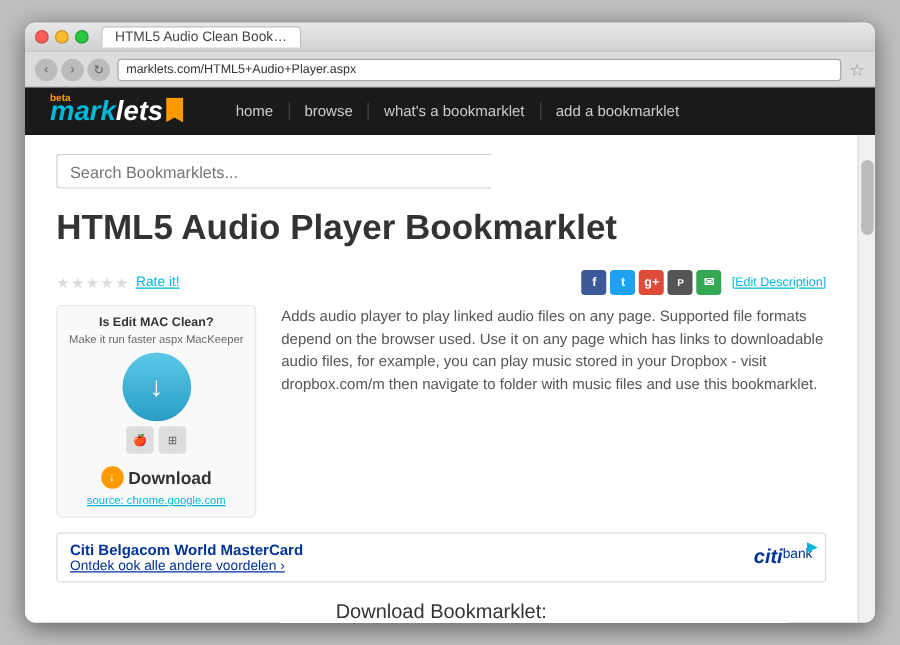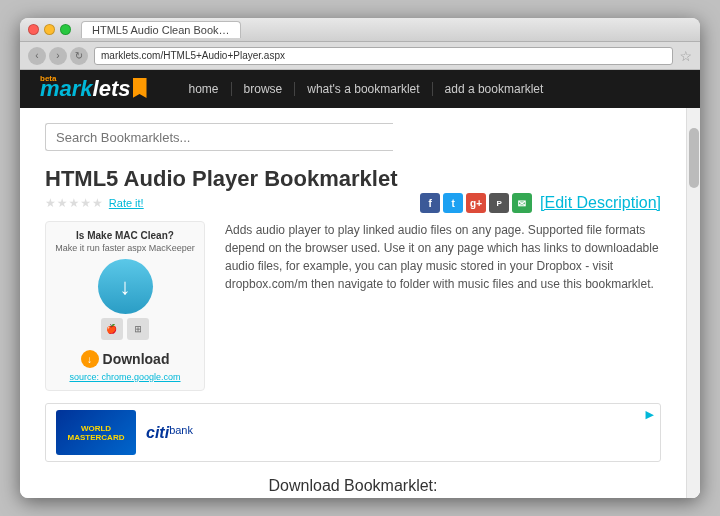--- a/index.html
+++ b/index.html
@@ -209,24 +209,24 @@
       color: #fff;
       border: none;
       border-radius: 0 3px 3px 0;
       font-size: 13px;
       cursor: pointer;
       font-weight: bold;
     }
 
     
     .page-title {
-      font-size: 22px;
+      font-size: 28px;
       font-weight: bold;
       color: #333;
-      margin-bottom: 1px;
+      margin-bottom: 18px;
     }
 
     
     .meta-row {
       display: flex;
       align-items: center;
       justify-content: space-between;
       margin-bottom: 8px;
     }
     .stars-row {
@@ -235,21 +235,21 @@
       gap: 6px;
       font-size: 11px;
       color: #999;
     }
     .stars {
       display: flex;
       gap: 1px;
     }
     .star { color: #ddd; font-size: 12px; }
     .rate-link { color: #00b8d9; font-size: 11px; text-decoration: underline; cursor: pointer; }
-    .edit-link { color: #00b8d9; font-size: 16px; text-decoration: underline; cursor: pointer; }
+    .edit-link { color: #00b8d9; font-size: 10px; text-decoration: underline; cursor: pointer; }
     .social-icons {
       display: flex;
       gap: 3px;
     }
     .social-icon {
       width: 20px;
       height: 20px;
       border-radius: 3px;
       display: flex;
       align-items: center;
@@ -525,21 +525,21 @@
             <div class="social-icon" style="background:#555;font-size:8px;">P</div>
             <div class="social-icon" style="background:#34a853;">✉</div>
           </div>
           <span class="edit-link">[Edit Description]</span>
         </div>
       </div>
 
       <div class="two-col">
 
         <div class="left-col">
-          <div class="ad-title">Is Make MAC Clean?</div>
+          <div class="ad-title">Is Edit MAC Clean?</div>
           <div class="ad-subtitle">Make it run faster aspx MacKeeper</div>
           <div class="download-icon-wrapper">
             <div class="download-circle">
               <span class="download-arrow">↓</span>
             </div>
             <div class="platform-icons">
               <div class="platform-icon">🍎</div>
               <div class="platform-icon">⊞</div>
             </div>
           </div>
@@ -550,22 +550,23 @@
           <div class="ad-source">source: chrome.google.com</div>
         </div>
 
         <div class="right-col">
           <p>Adds audio player to play linked audio files on any page. Supported file formats depend on the browser used. Use it on any page which has links to downloadable audio files, for example, you can play music stored in your Dropbox - visit dropbox.com/m then navigate to folder with music files and use this bookmarklet.</p>
         </div>
       </div>
 
       <div class="ad-banner">
         <span class="ad-banner-arrow">▶</span>
-        <div class="ad-banner-img">
-          <span style="font-size:8px;color:#ffd700;">WORLD<br>MASTERCARD</span>
+        <div class="ad-banner-text">
+          <div class="ad-banner-title">Citi Belgacom World MasterCard</div>
+          <div class="ad-banner-sub">Ontdek ook alle andere voordelen ›</div>
         </div>
         <div class="citi-bank-area">
           <span class="citi-logo">citi</span>
           <span class="citi-arc">bank</span>
         </div>
       </div>
 
       <div class="download-section">
         <div class="download-section-title">Download Bookmarklet:</div>
 

